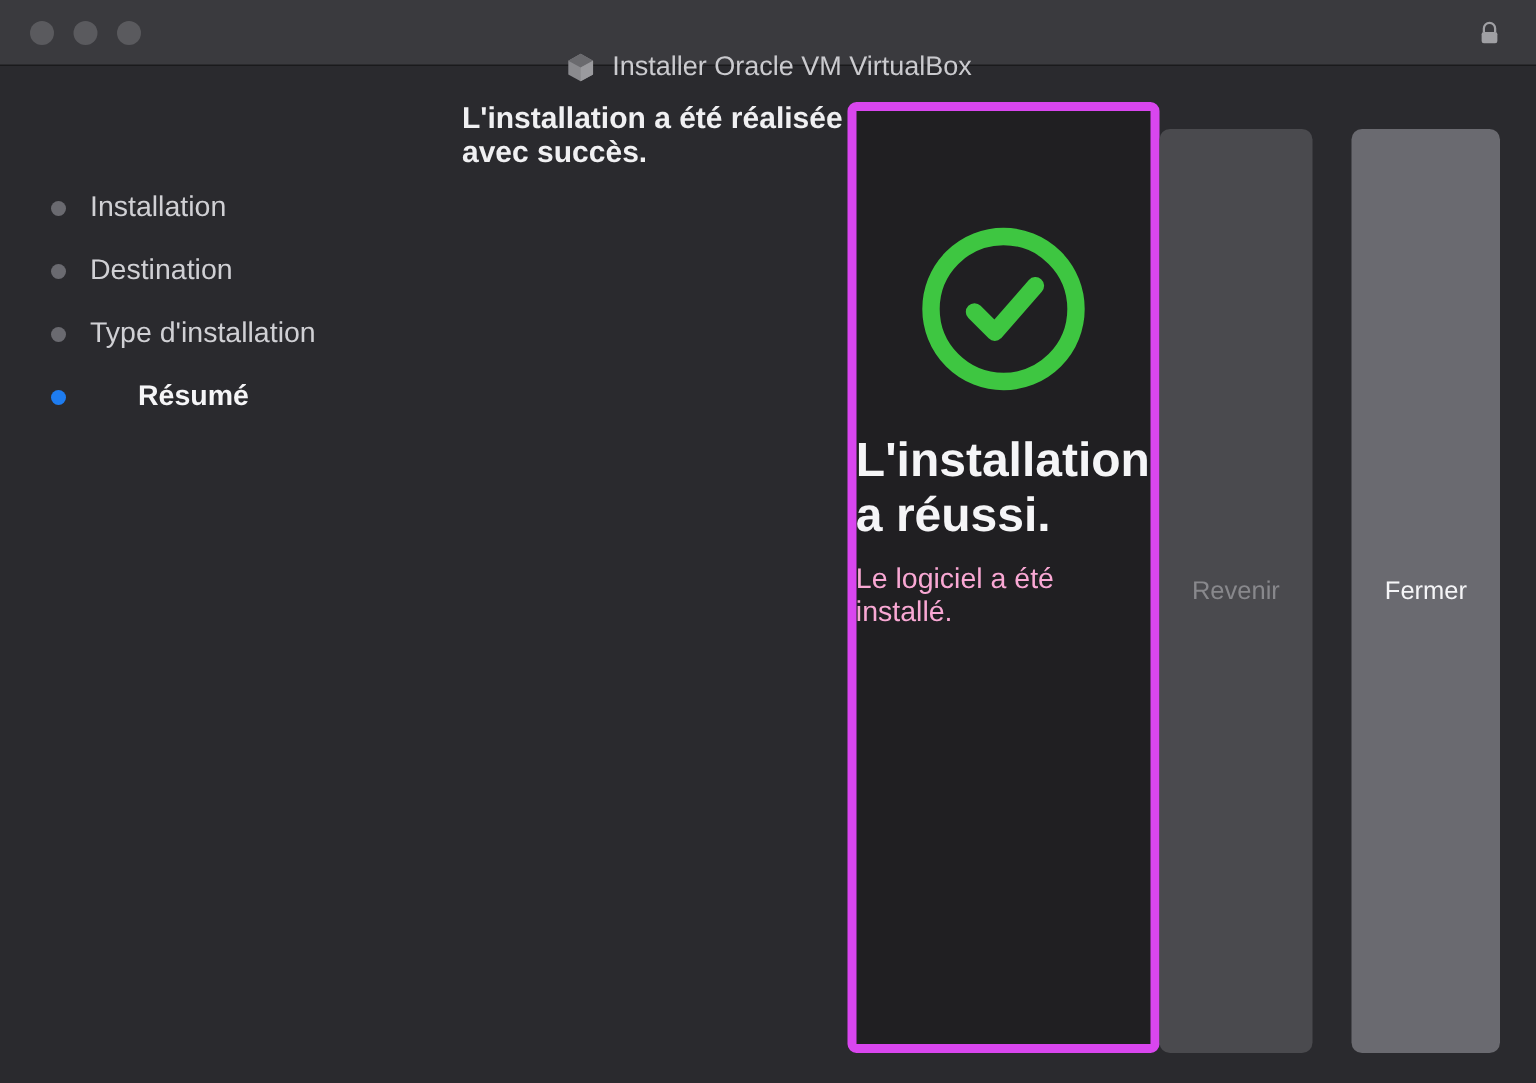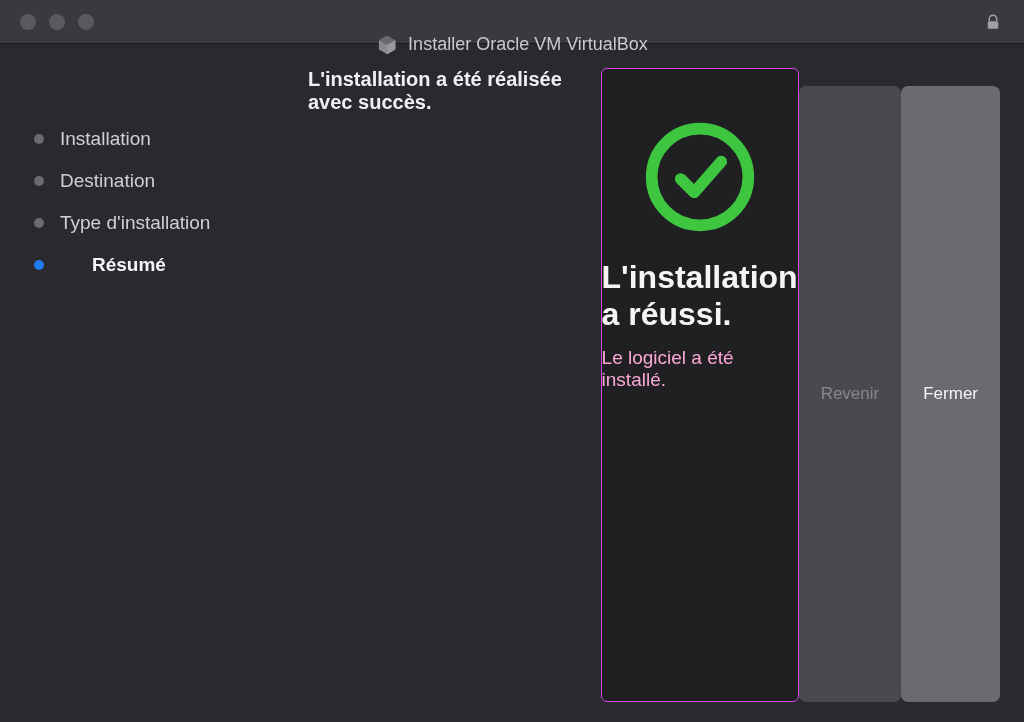--- a/index.html
+++ b/index.html
@@ -128,26 +128,26 @@
     .step.active .step-label {
       color: #f5f5f7;
       font-weight: 700;
       margin-left: 32px;
     }
     
     
     .panel {
       flex: 1;
       background: #201f22;
-      border: 1px solid #d946ef;
+      border: 6px solid #d946ef;
       border-radius: 6px;
       display: flex;
       flex-direction: column;
       align-items: center;
-      padding-top: 50px;
+      padding-top: 74px;
     }
     
     .success-icon {
       width: 116px;
       height: 116px;
       margin-bottom: 24px;
     }
     
     .success-title {
       color: #f5f5f7;
@@ -159,21 +159,21 @@
     .success-subtitle {
       color: #f9a8d4;
       font-size: 19px;
       font-weight: 400;
     }
     
     
     .footer {
       display: flex;
       justify-content: flex-end;
-      gap: 0;
+      gap: 26px;
       padding-top: 18px;
     }
     
     .btn {
       border: none;
       border-radius: 7px;
       padding: 7px 22px;
       font-size: 17px;
       font-weight: 400;
       cursor: pointer;

